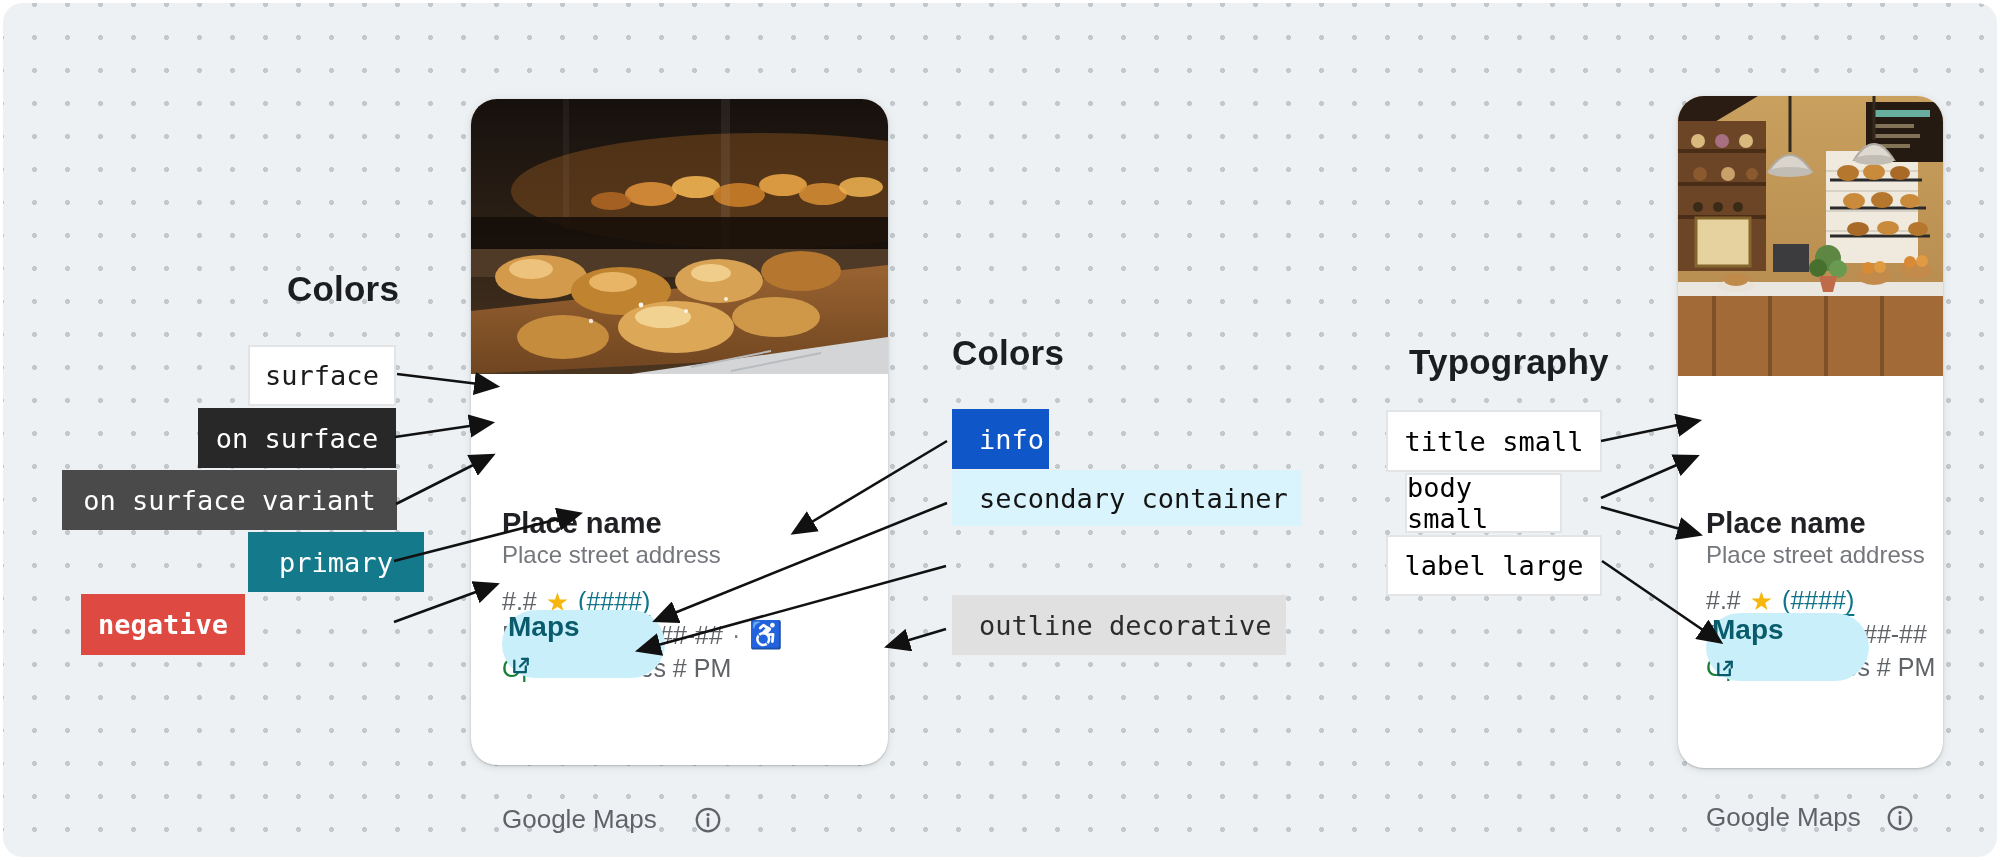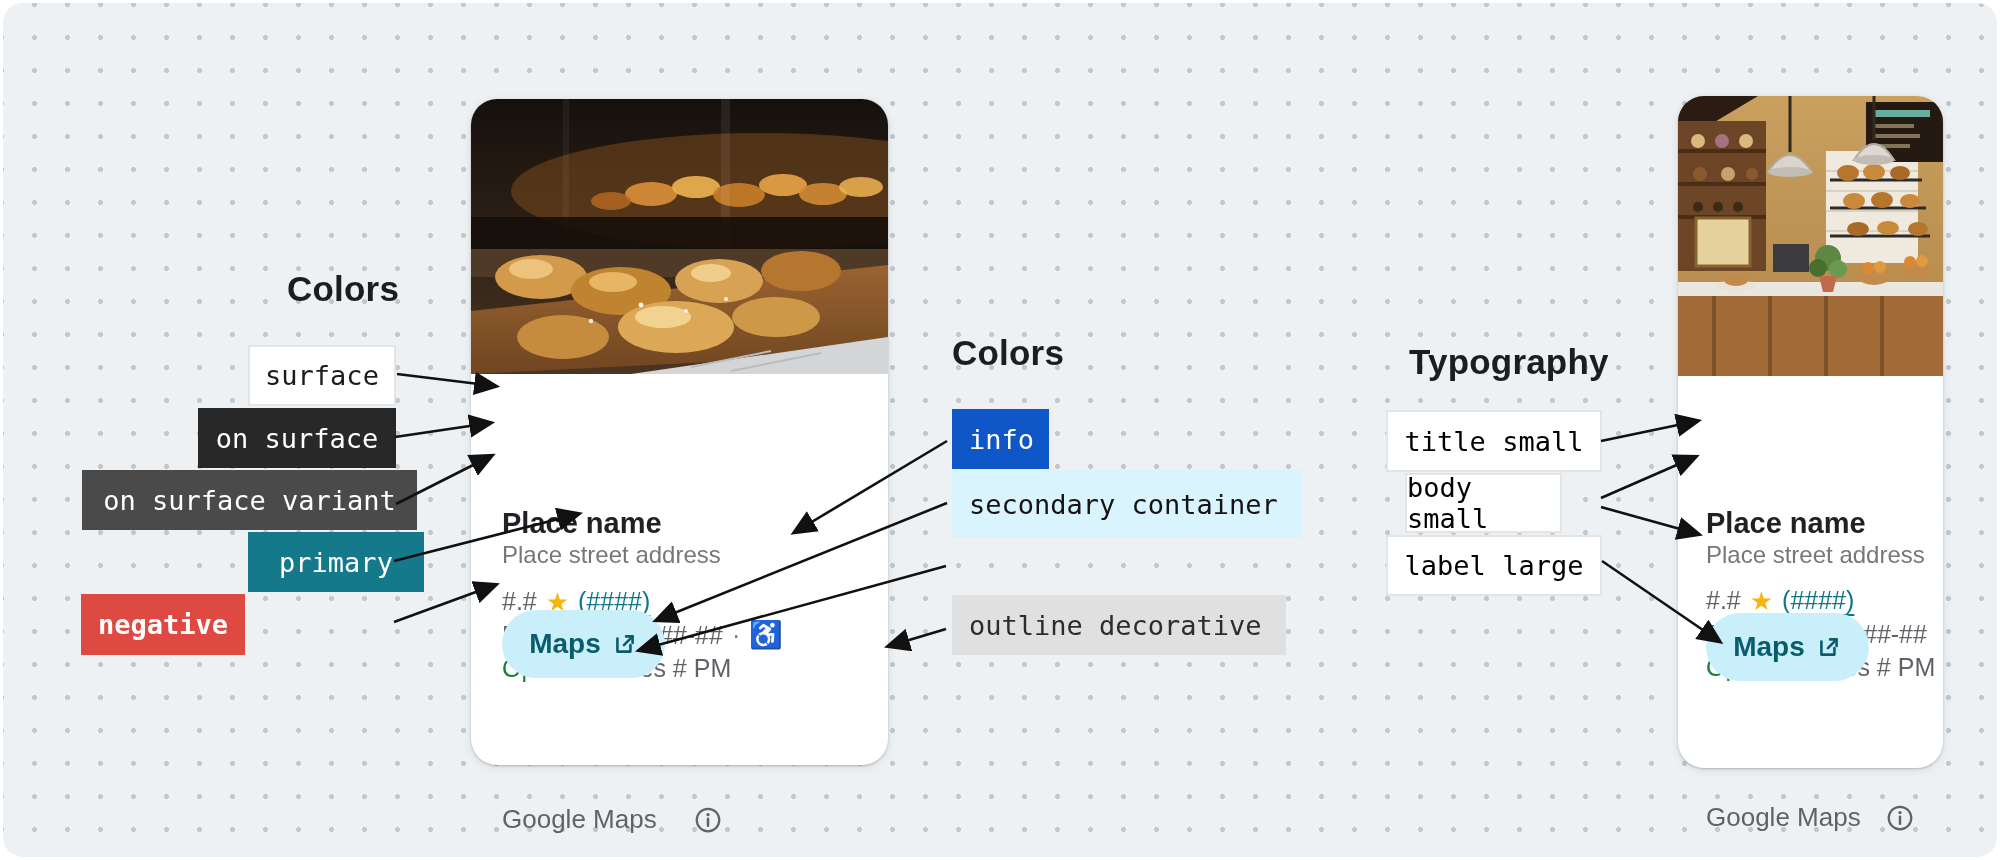--- a/index.html
+++ b/index.html
@@ -11,65 +11,65 @@
     background-size:33px 33px;background-position:48px 51px;
     border-radius:20px;
   }
   .heading{position:absolute;font-size:35px;font-weight:700;color:#1c1d1f;letter-spacing:.2px;}
   
   .chip{
     position:absolute;font-family:"DejaVu Sans Mono","Liberation Mono",monospace;
     font-size:27px;display:flex;align-items:center;box-sizing:border-box;
   }
   .chip.center{justify-content:center;}
-  .chip.left{justify-content:flex-start;padding-left:17px;}
+  .chip.left{justify-content:flex-start;padding-left:27px;}
   .chip.bordered{border:2px solid #e2e4e5;background:#ffffff;}
   
   .card{
     position:absolute;background:#ffffff;border-radius:26px;
     box-shadow:0 1px 2px rgba(60,64,67,.28),0 2px 8px rgba(60,64,67,.12);
   }
   .photo{position:absolute;left:0;top:0;overflow:hidden;border-radius:26px 26px 0 0;}
   .photo svg{display:block;}
   .row{position:absolute;display:flex;align-items:center;white-space:nowrap;}
   .place-name{font-size:29px;font-weight:700;color:#202124;text-align:center;}
   .muted{font-size:24px;color:#74777b;}
   .meta{font-size:25px;color:#5f6368;gap:9px;}
   .star{font-size:26px;line-height:1;}
   .reviews-link{text-decoration:underline;text-decoration-thickness:2px;text-underline-offset:5px;}
   .dot-sep{color:#74777b;}
   .access{font-size:27px;line-height:1;}
   .open-green{}
   .pill{
-    position:absolute;border:none;border-radius:34px;display:flex;align-items:center;
+    position:absolute;border:none;border-radius:34px;display:flex;align-items:flex-start;
     justify-content:center;gap:11px;font-family:"Liberation Sans",sans-serif;
-    font-size:28px;font-weight:700;cursor:pointer;
+    font-size:28px;font-weight:700;cursor:pointer;flex-direction:column;
   }
   .pill svg{display:block;}
   .attrib{font-size:26px;color:#5f6368;}
   .attrib svg{display:block;}
   .arrows{position:absolute;left:0;top:0;z-index:60;pointer-events:none;}
 </style>
 </head>
 <body>
 
 <div class="canvas">
 
   <div class="heading" style="left:284px;top:266px;">Colors</div>
 
   <div class="chip center" style="left: 195px; top: 405px; width: 198px; height: 60px; background-color: rgb(40, 40, 40); color: rgb(255, 255, 255);">on surface</div>
   <div class="chip center bordered" style="left: 245px; top: 342px; width: 148px; height: 61px; background-color: rgb(255, 255, 255); color: rgb(27, 27, 27);">surface</div>
-  <div class="chip center" style="left: 59px; top: 467px; width: 335px; height: 60px; background-color: rgb(74, 74, 74); color: rgb(255, 255, 255); margin-left: 20px;">on surface variant</div>
+  <div class="chip center" style="left: 59px; top: 467px; width: 335px; height: 60px; background-color: rgb(74, 74, 74); color: rgb(255, 255, 255);">on surface variant</div>
   <div class="chip center" style="left: 245px; top: 529px; width: 176px; height: 60px; background-color: rgb(21, 121, 140); color: rgb(255, 255, 255);">primary</div>
   <div class="chip center" style="left: 78px; top: 591px; width: 164px; height: 61px; background-color: rgb(222, 74, 65); color: rgb(255, 255, 255); font-weight: bold;">negative</div>
 
   <div class="heading" style="left:949px;top:330px;">Colors</div>
 
   <div class="chip left" style="left: 949px; top: 406px; width: 97px; height: 60px; background-color: rgb(15, 87, 200); color: rgb(255, 255, 255);">info</div>
-  <div class="chip left" style="left: 949px; top: 467px; width: 350px; height: 68px; background-color: rgb(217, 244, 252); color: rgb(20, 20, 20);">secondary container</div>
+  <div class="chip left" style="left: 949px; top: 467px; width: 350px; height: 56px; background-color: rgb(217, 244, 252); color: rgb(20, 20, 20);">secondary container</div>
   <div class="chip left" style="left: 949px; top: 592px; width: 334px; height: 60px; background-color: rgb(224, 224, 224); color: rgb(44, 44, 44);">outline decorative</div>
 
   <div class="heading" style="left:1406px;top:339px;">Typography</div>
 
   <div class="chip center bordered" style="left:1383px;top:407px;width:216px;height:62px;">title small</div>
   <div class="chip center bordered" style="left:1402px;top:470px;width:157px;height:60px;">body small</div>
   <div class="chip center bordered" style="left:1383px;top:532px;width:216px;height:61px;">label large</div>
 
   <div class="card" style="left:468px;top:96px;width:417px;height:666px;">
     <div class="photo" style="width:417px;height:275px;">

